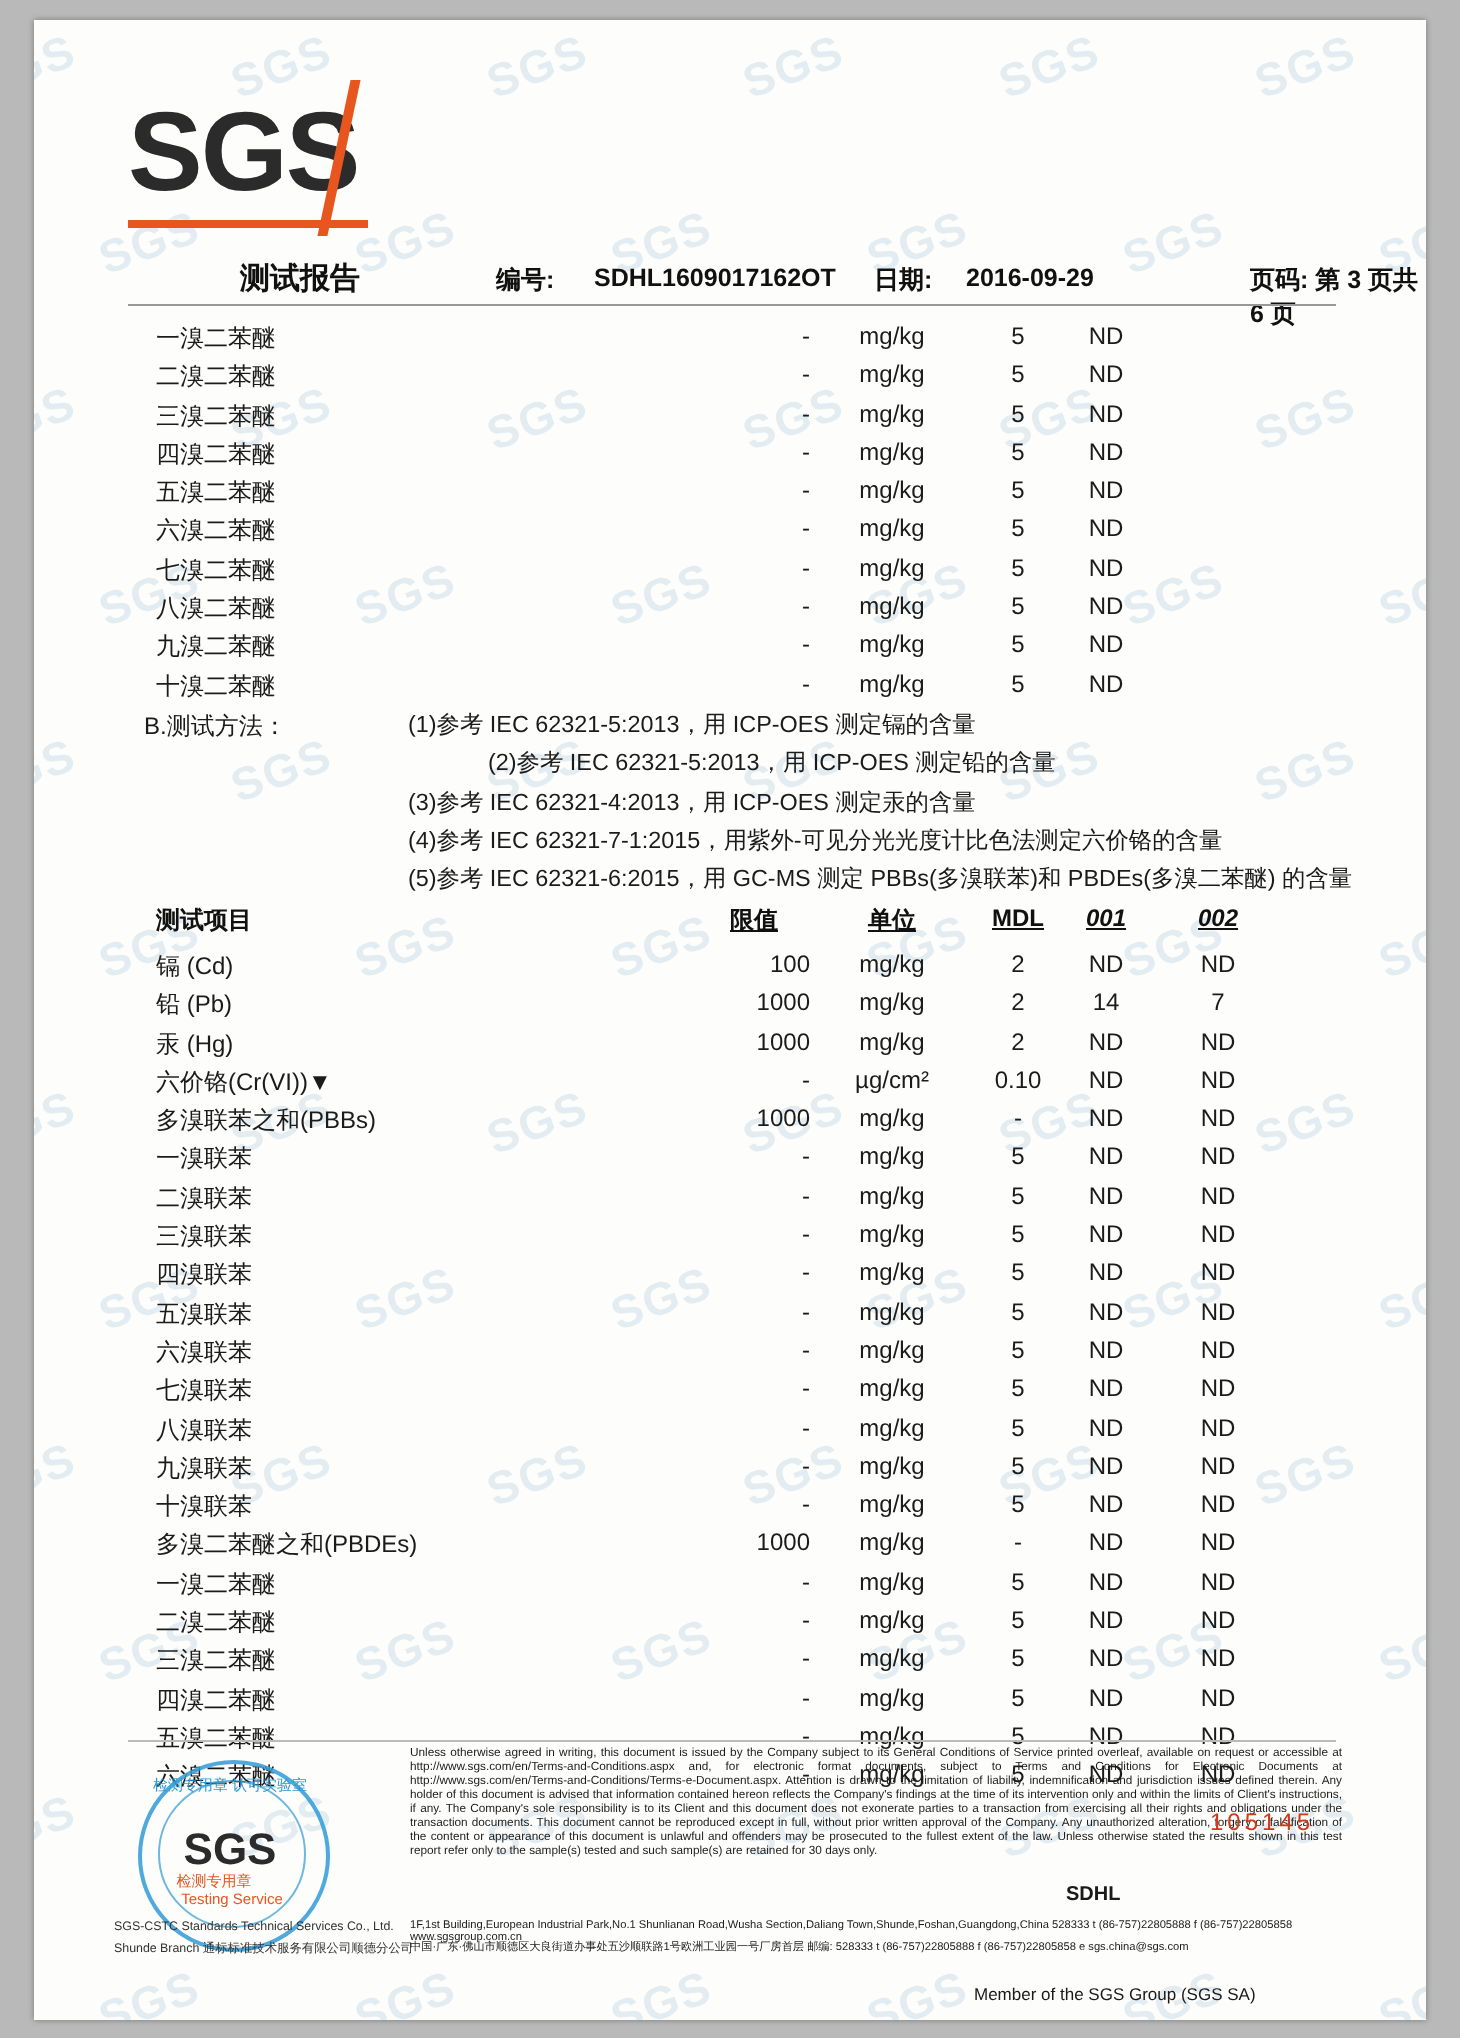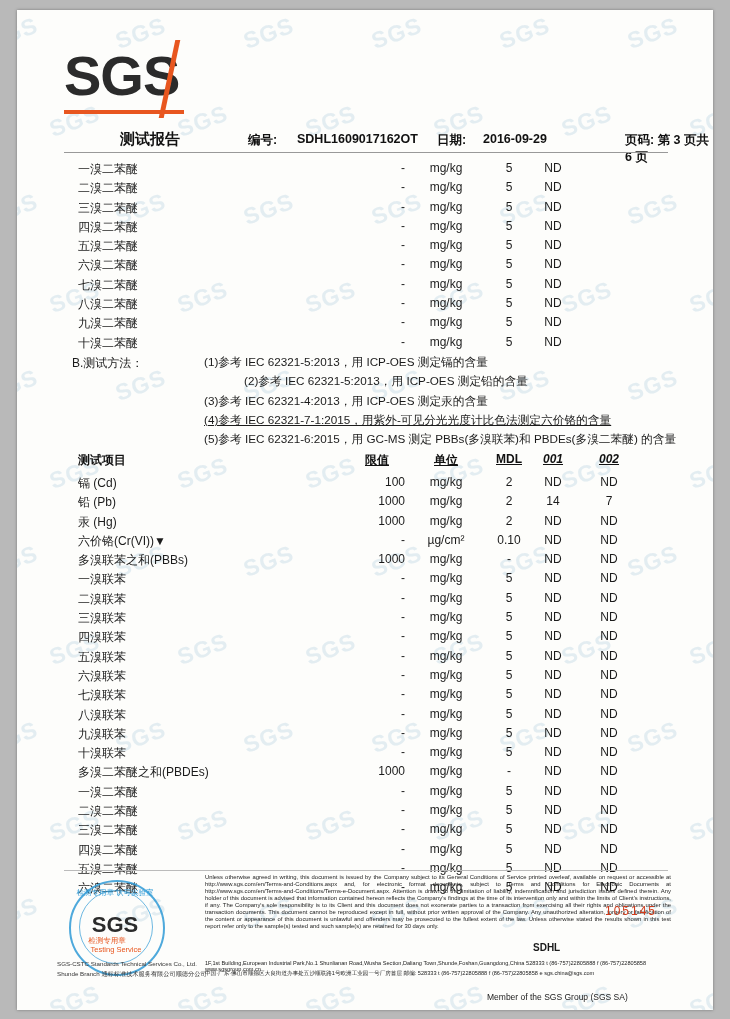--- a/index.html
+++ b/index.html
@@ -306,21 +306,21 @@
         <span class="c-001">ND</span>
         <span class="c-002"></span>
       </div>
     </div>
 
   <div class="method" id="methods">
     <div class="method-title">B.测试方法：</div>
   <div class="m-line" style="top: 0px;">(1)参考 IEC 62321-5:2013，用 ICP-OES 测定镉的含量</div>
       <div class="m-line" style="top: 19.3px; margin-left: 40px;">(2)参考 IEC 62321-5:2013，用 ICP-OES 测定铅的含量</div>
       <div class="m-line" style="top: 38.6px;">(3)参考 IEC 62321-4:2013，用 ICP-OES 测定汞的含量</div>
-      <div class="m-line" style="top: 57.9px; text-decoration: underline;">(4)参考 IEC 62321-7-1:2015，用紫外-可见分光光度计比色法测定六价铬的含量</div>
+      <div class="m-line" style="top: 57.9px;">(4)参考 IEC 62321-7-1:2015，用紫外-可见分光光度计比色法测定六价铬的含量</div>
       <div class="m-line" style="top: 77.2px;">(5)参考 IEC 62321-6:2015，用 GC-MS 测定 PBBs(多溴联苯)和 PBDEs(多溴二苯醚) 的含量</div>
     </div>
 
   <div class="tbl2">
     <div class="hdr2">
       <span class="h-name">测试项目</span>
       <span class="h-limit">限值</span>
       <span class="h-unit">单位</span>
       <span class="h-mdl">MDL</span>
       <span class="h-001">001</span>

